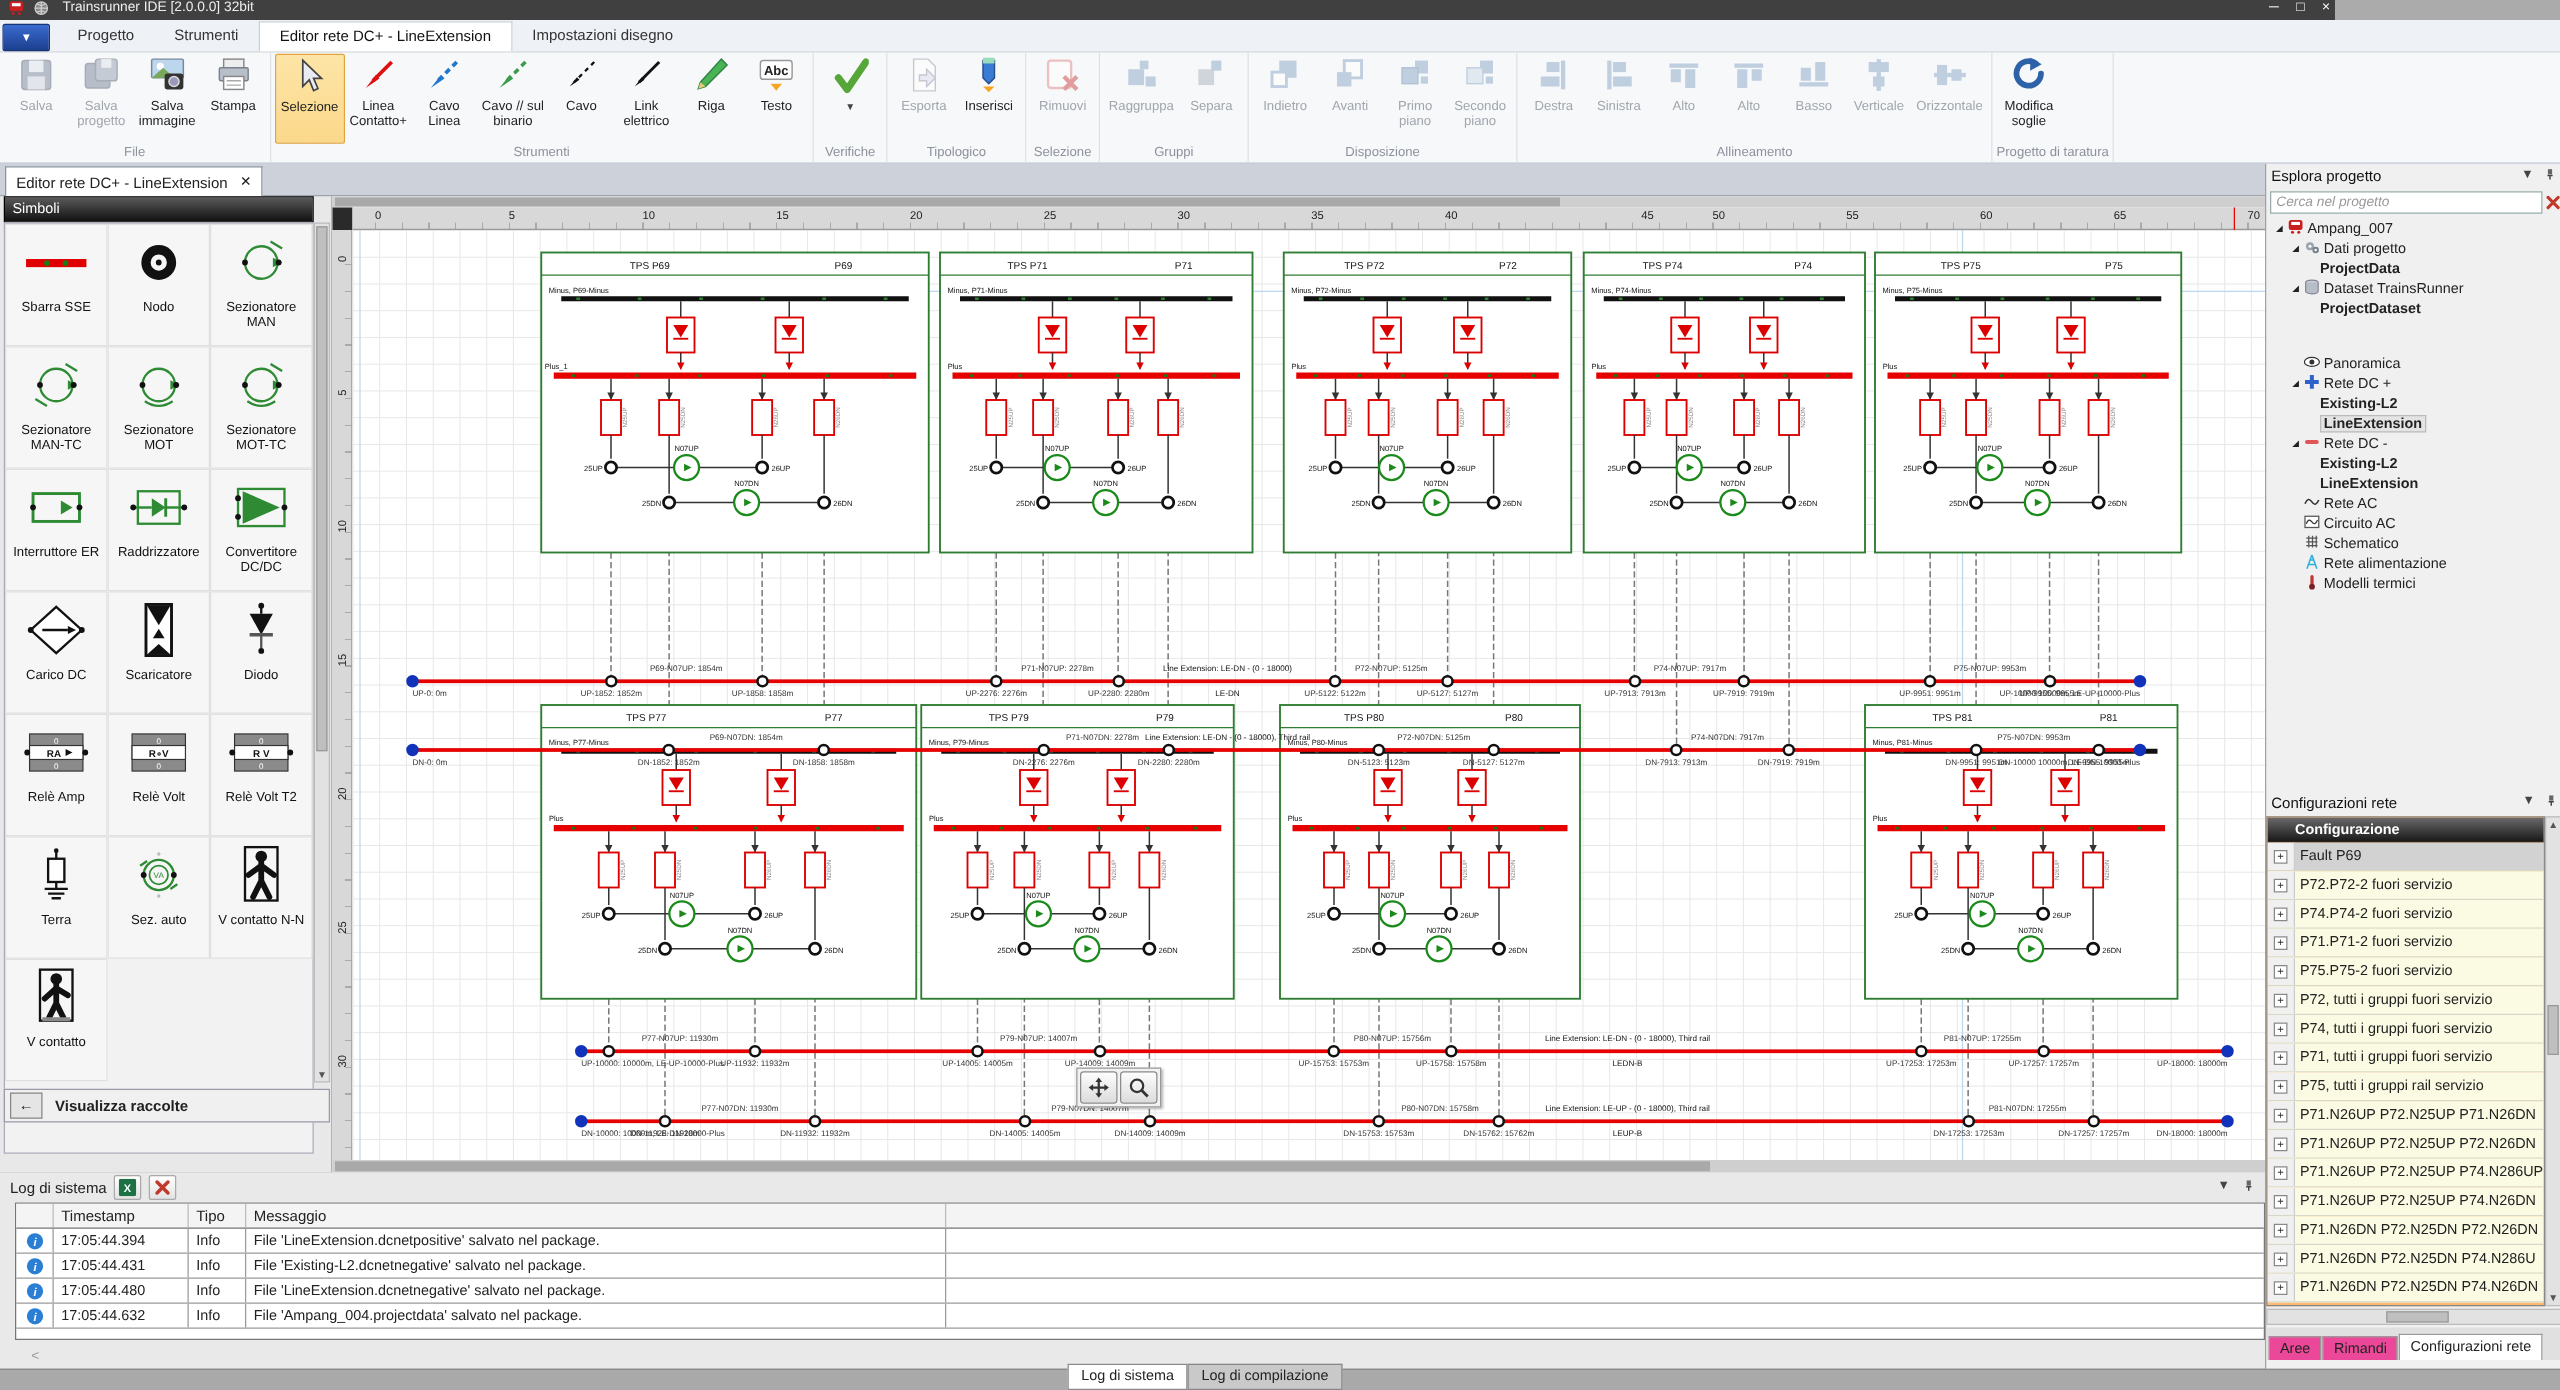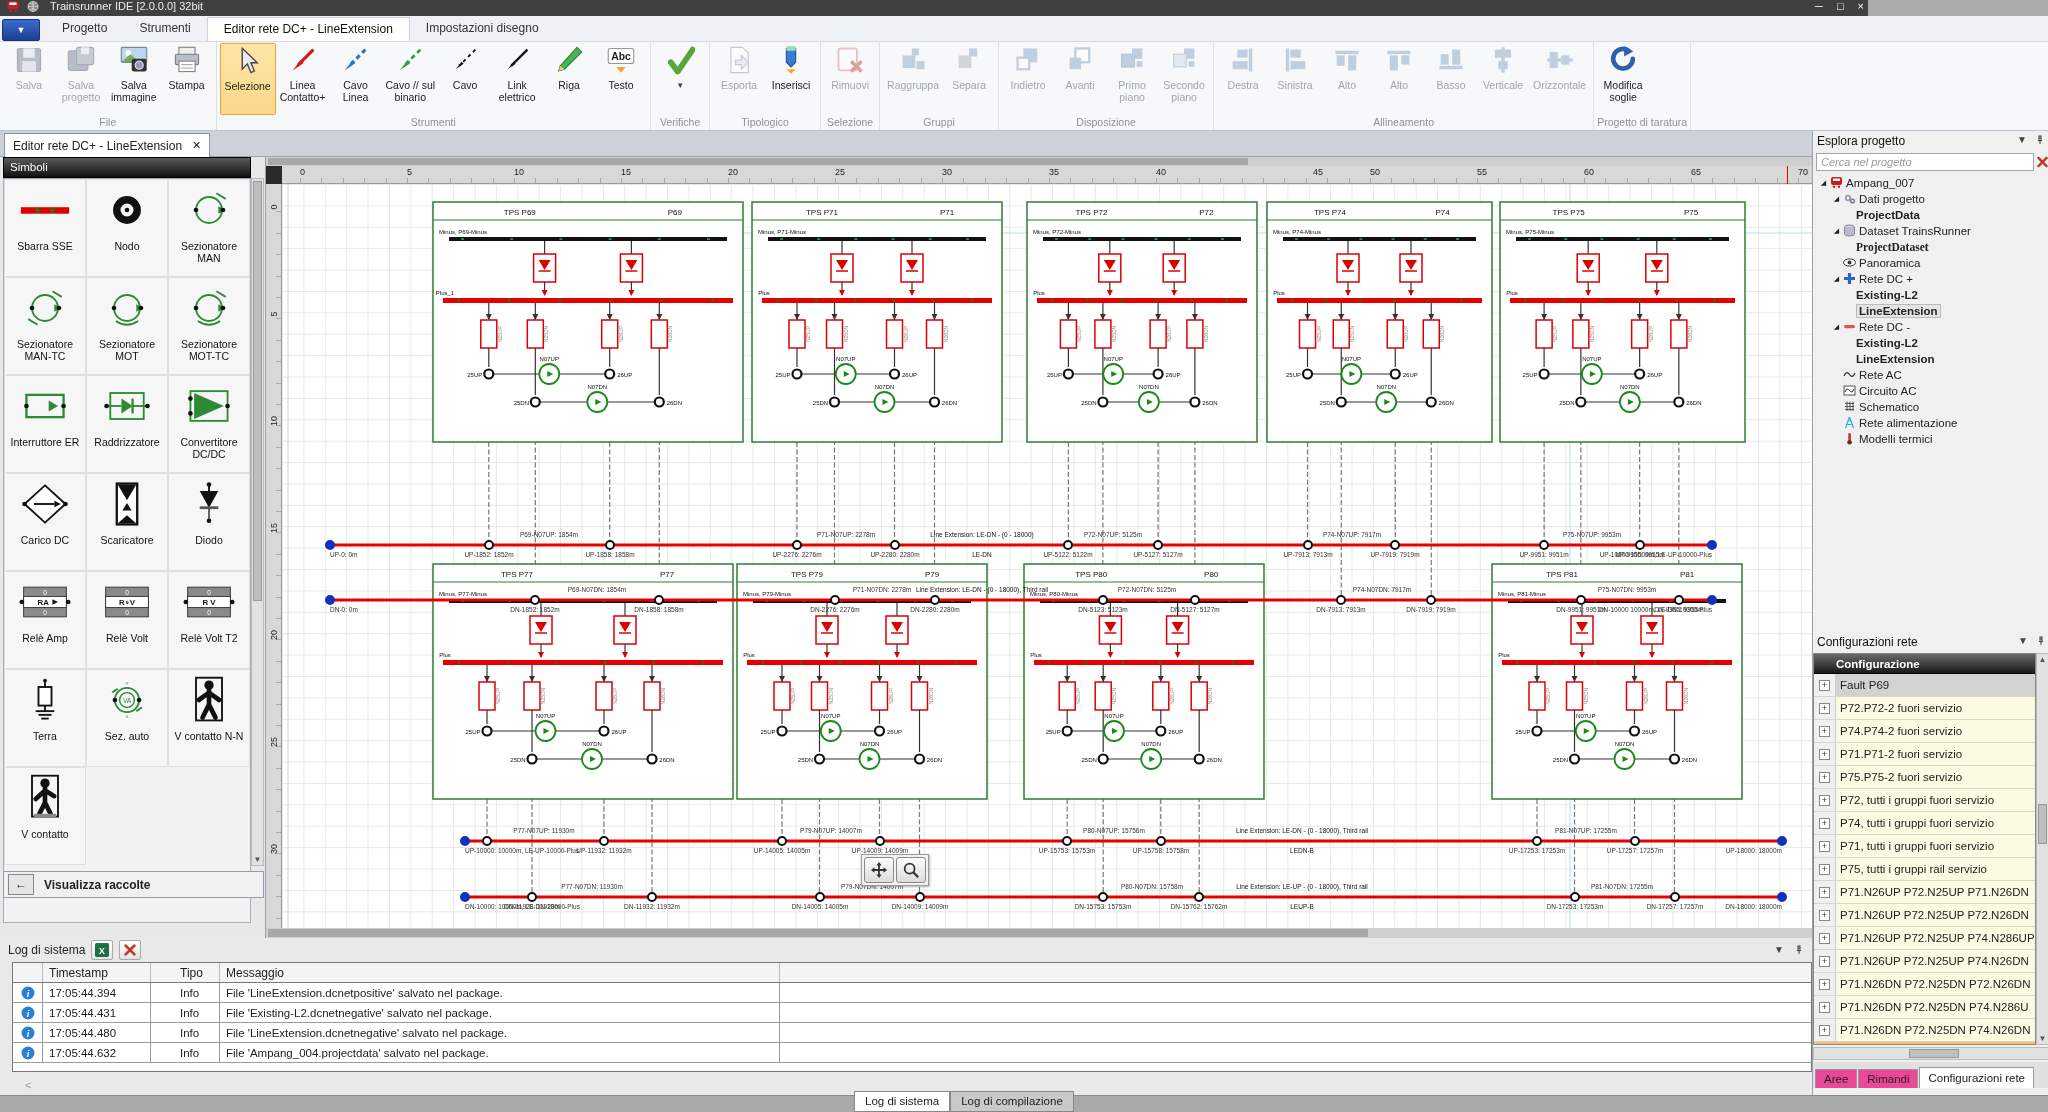--- a/index.html
+++ b/index.html
@@ -108,21 +108,21 @@
   #logpanel { left:0; top:938px; width:1812px; height:157px; background:#e9e9e9; }
   #loghdr { position:absolute; left:0; top:0; width:1812px; height:24px; display:flex; align-items:center; gap:6px; padding-left:8px; }
   #loghdr .ltitle { font-size:12px; }
   .minibtn { width:22px; height:20px; background:linear-gradient(#fff,#e3e3e3); border:1px solid #aaa; border-radius:2px; display:flex; align-items:center; justify-content:center; }
   .minibtn svg { width:14px; height:14px; }
   #loghdr .hicons { position:absolute; right:8px; display:flex; gap:10px; font-size:10px; color:#444; }
   #logbody { position:absolute; left:12px; top:24px; width:1800px; height:110px; background:#fff; border:1px solid #777; }
   .logrow { display:flex; height:20px; border-bottom:1px solid #9a9a9a; font-size:11.5px; align-items:center; }
   .logrow .c0 { width:30px; flex:none; display:flex; justify-content:center; border-right:1px solid #9a9a9a; height:100%; align-items:center; }
   .logrow .c1 { width:108px; flex:none; padding-left:6px; border-right:1px solid #9a9a9a; height:100%; display:flex; align-items:center; }
-  .logrow .c2 { width:46px; flex:none; padding-left:6px; border-right:1px solid #9a9a9a; height:100%; display:flex; align-items:center;margin-left:23px; }
+  .logrow .c2 { width:46px; flex:none; padding-left:6px; border-right:1px solid #9a9a9a; height:100%; display:flex; align-items:center; }
   .logrow .c3 { width:560px; flex:none; padding-left:6px; border-right:1px solid #9a9a9a; height:100%; display:flex; align-items:center; }
   .logrow.hdr { background:#f4f4f4; border-bottom:1px solid #777; font-size:12px; }
   .logrow.hdr div { border-right:1px solid #bbb; }
   .logrow svg { width:14px; height:14px; }
   #log-less { position:absolute; left:12px; top:116px; color:#999; font-size:11px; }
 
   
   #statusstrip { left:0; top:1095px; width:2048px; height:17px; background:#a9a9a9; border-top:1px solid #8a8a8a; }
   #stat-tabs { position:absolute; left:854px; top:-5px; display:flex; }
   .stattab { padding:3px 10px 4px 10px; font-size:11.5px; background:#c9c9c9; border:1px solid #888; }
@@ -1554,25 +1554,25 @@
         <span class="tlabel">ProjectData</span>
       </div>
       <div class="trow" style="padding-left: 19px;">
         <span class="exp">◢</span>
         <span><svg viewBox="0 0 13 13">
             <ellipse cx="6.5" cy="3" rx="5" ry="2" fill="#c9cdd4" stroke="#889"></ellipse>
             <path d="M1.5 3 V10 a5 2 0 0 0 10 0 V3" fill="#b8bec7" stroke="#889"></path>
           </svg></span>
         <span class="tlabel">Dataset TrainsRunner</span>
       </div>
-      <div class="trow bold" style="padding-left: 32px; font-family: Liberation Serif, serif;">
+      <div class="trow bold" style="padding-left: 32px;">
         <span class="exp"></span>
         <span class="tlabel">ProjectDataset</span>
       </div>
-      <div class="trow" style="padding-left: 19px;">
+      <div class="trow" style="padding-left: 19px; margin-top: 28px;">
         <span class="exp"></span>
         <span><svg viewBox="0 0 13 13">
             <ellipse cx="6.5" cy="6.5" rx="6" ry="3.6" fill="#fff" stroke="#333"></ellipse>
             <circle cx="6.5" cy="6.5" r="2" fill="#333"></circle>
           </svg></span>
         <span class="tlabel">Panoramica</span>
       </div>
       <div class="trow" style="padding-left: 19px;">
         <span class="exp">◢</span>
         <span><svg viewBox="0 0 13 13">

